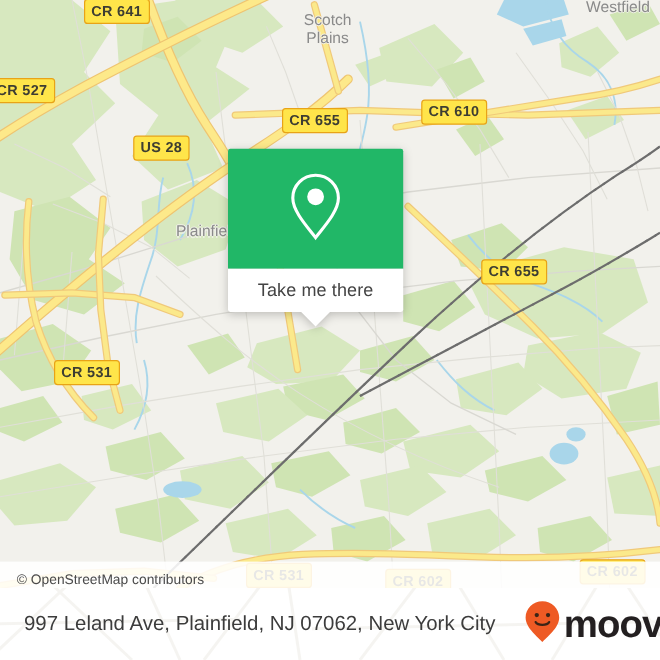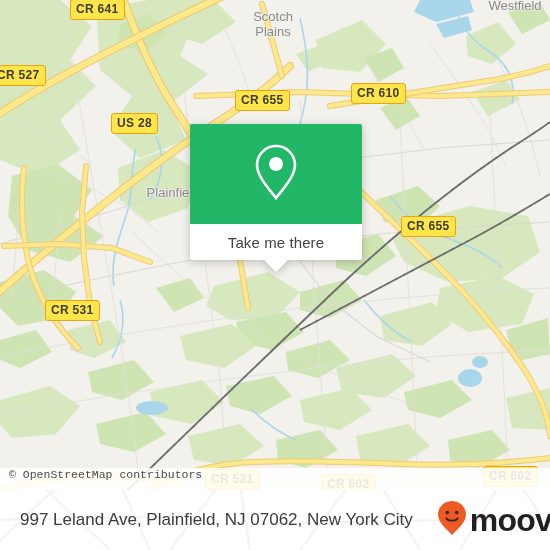--- a/index.html
+++ b/index.html
@@ -65,21 +65,21 @@
     padding: 3px 5px 4px 5px;
     white-space: nowrap;
     box-sizing: border-box;
   }
 
   
   #callout {
     position: absolute;
     left: 190px;
     top: 124px;
-    width: 172px;
+    width: 146px;
     filter: drop-shadow(0 2px 4px rgba(0,0,0,0.22));
   }
   #callout-head {
     height: 100px;
     background: #21b767;
     border-radius: 2px 2px 0 0;
     display: flex;
     align-items: center;
     justify-content: center;
   }
@@ -111,24 +111,23 @@
 
   
   #attribution {
     position: absolute;
     left: 0;
     bottom: 0;
     height: 22px;
     width: 100%;
     background: rgba(255,255,255,0.88);
     display: flex;
-    align-items: flex-start;
+    align-items: flex-end;
     box-sizing: border-box;
-    padding-left: 9px;
-    font-family: Liberation Mono, monospace;
+    padding-left: 14px;
   }
   #attribution-text {
     color: #4a4a4a;
     font-size: 11.5px;
     white-space: nowrap;
   }
 
   
   #footer {
     position: absolute;

